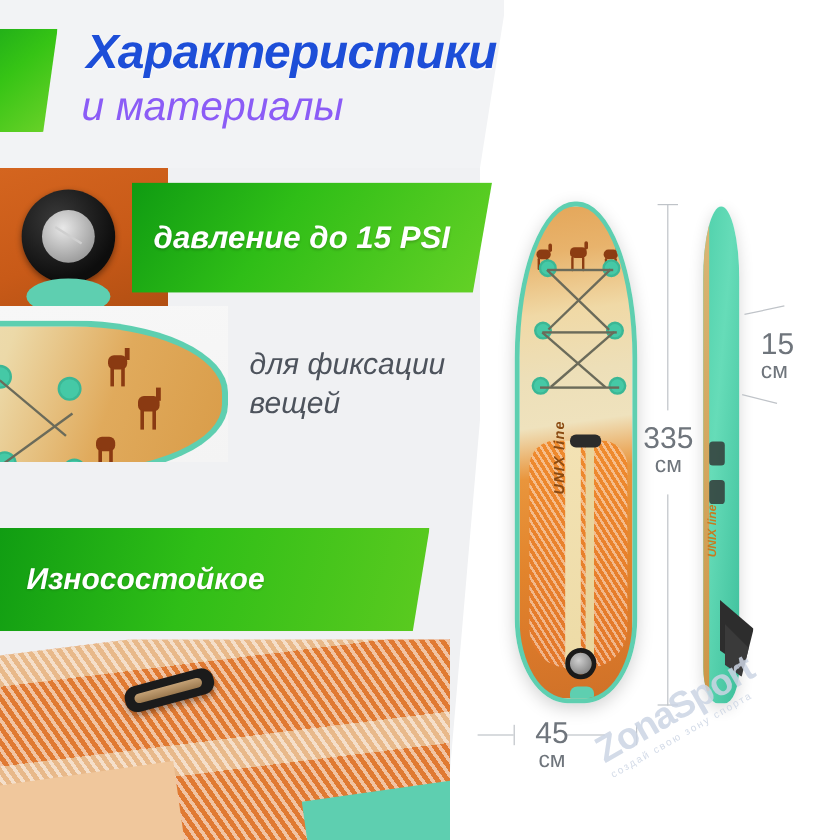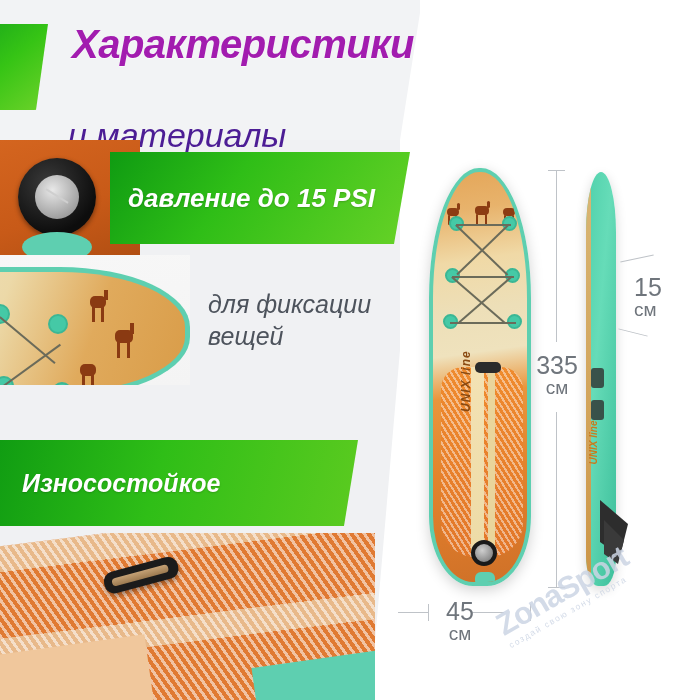--- a/index.html
+++ b/index.html
@@ -16,24 +16,24 @@
   
   .header{position:absolute;left:0;top:0;width:700px;height:140px;}
   .hdr-bg-left{position:absolute;left:0;top:0;width:420px;height:140px;background:#f2f3f5;}
   .hdr-bg-right{position:absolute;left:400px;top:0;width:300px;height:140px;background:#fff;
      clip-path:polygon(22px 0,300px 0,300px 140px,0 140px);}
   .green-tab{position:absolute;left:-26px;top:24px;width:74px;height:86px;
     background:linear-gradient(140deg,#1aa81a 0%,#36c415 45%,#6ed32a 100%);
     border-radius:0 0 14px 14px;
     clip-path:polygon(0 0,74px 0,62px 86px,0 86px);}
   .title1{position:absolute;left:72px;top:24px;font-size:40px;font-weight:bold;
-    font-style:italic;color:#a21caf;letter-spacing:-0.5px;line-height:1;
+    font-style:italic;color:#1d4ed8;letter-spacing:-0.5px;line-height:1;
     text-shadow:0 1px 0 rgba(255,255,255,.6);}
   .title2{position:absolute;left:68px;top:72px;font-size:34px;font-weight:normal;
-    font-style:italic;color:#4c1d95;line-height:1;margin-top:46px;}
+    font-style:italic;color:#8b5cf6;line-height:1;}
 
   
   .inset{position:absolute;overflow:hidden;}
   .inset-valve{left:0;top:140px;width:140px;height:120px;
     background:linear-gradient(160deg,#d4651f 0%,#c85a18 55%,#b04e12 100%);}
   .valve-ring{position:absolute;left:18px;top:18px;width:78px;height:78px;border-radius:50%;
     background:radial-gradient(circle at 38% 32%,#3a3a3a,#0d0d0d 70%);
     box-shadow:0 2px 5px rgba(0,0,0,.45);}
   .valve-inner{position:absolute;left:17px;top:17px;width:44px;height:44px;border-radius:50%;
     background:radial-gradient(circle at 40% 34%,#e8e8e8,#9d9d9d 75%);}

